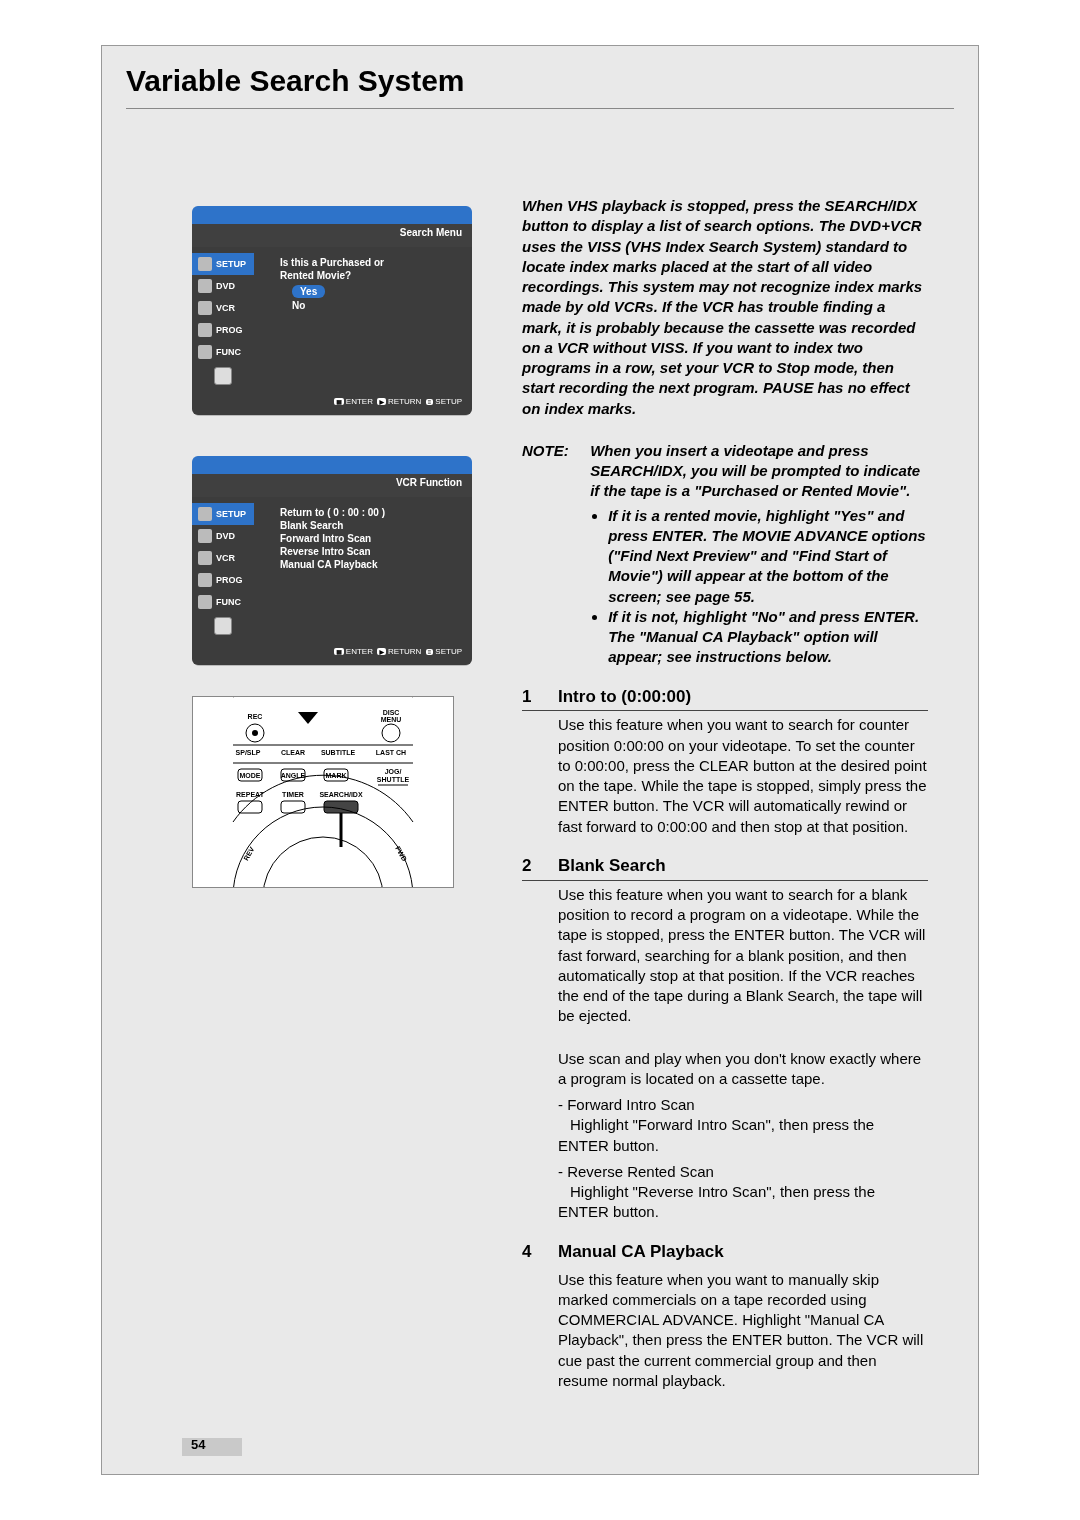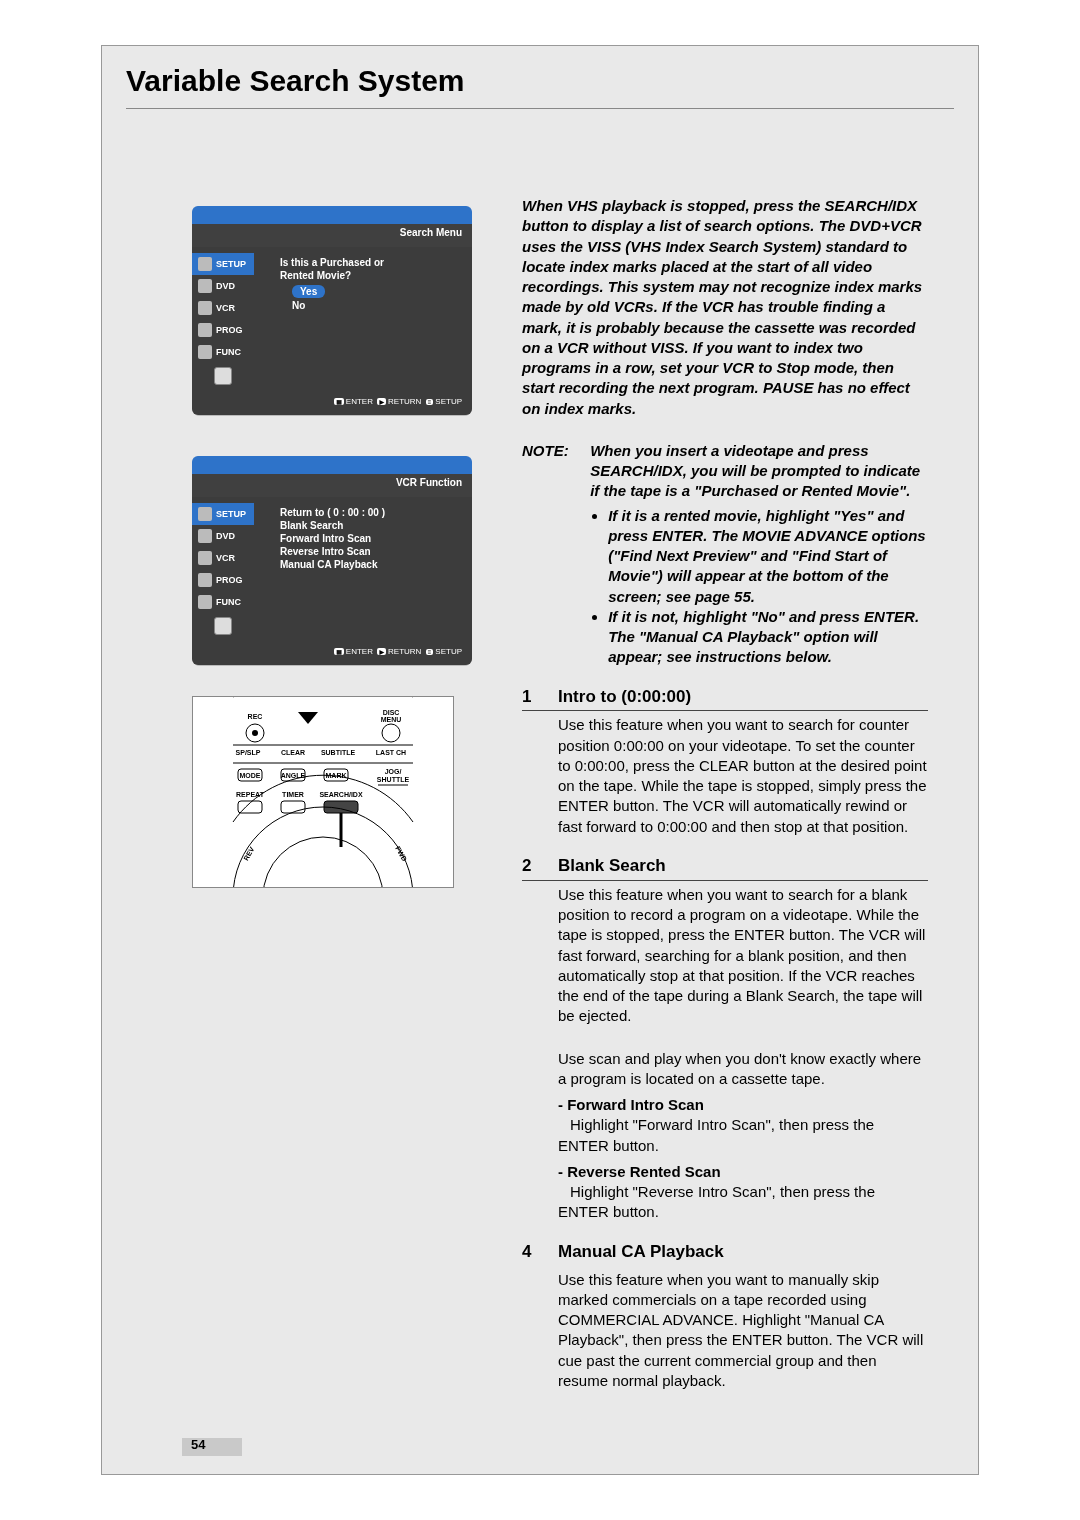--- a/index.html
+++ b/index.html
@@ -46,21 +46,21 @@
   #note{margin-top:22px;font-weight:700;font-style:italic;}
   #note .nl{display:inline-block;width:64px;vertical-align:top;}
   #note .nb{display:inline-block;width:calc(100% - 70px);vertical-align:top;}
   #note ul{margin:4px 0 0 0;padding-left:18px;font-style:italic;}
   .sec{margin-top:18px;}
   .sec .hd{border-bottom:1px solid #444;padding-bottom:2px;}
   .sec .hd .n{display:inline-block;width:36px;font-weight:700;font-size:17px;}
   .sec .hd .t{font-weight:700;font-size:17px;}
   .sec .bd{padding-left:36px;padding-top:4px;font-size:15px;}
   .sec .sub{padding-left:36px;padding-top:6px;}
-  .sec .sub b{font-weight:700;}
+  .sec .sub b{font-weight:400;}
   #pagenum{position:absolute;left:89px;bottom:22px;font-weight:700;font-size:13px;}
   #pagetab{position:absolute;left:80px;bottom:18px;width:60px;height:18px;background:#c9c9c9;}
 </style>
 </head>
 <body>
 
 <div id="page">
   <div id="sheet">
     <div id="title">Variable Search System</div>
     <div id="rule"></div>

